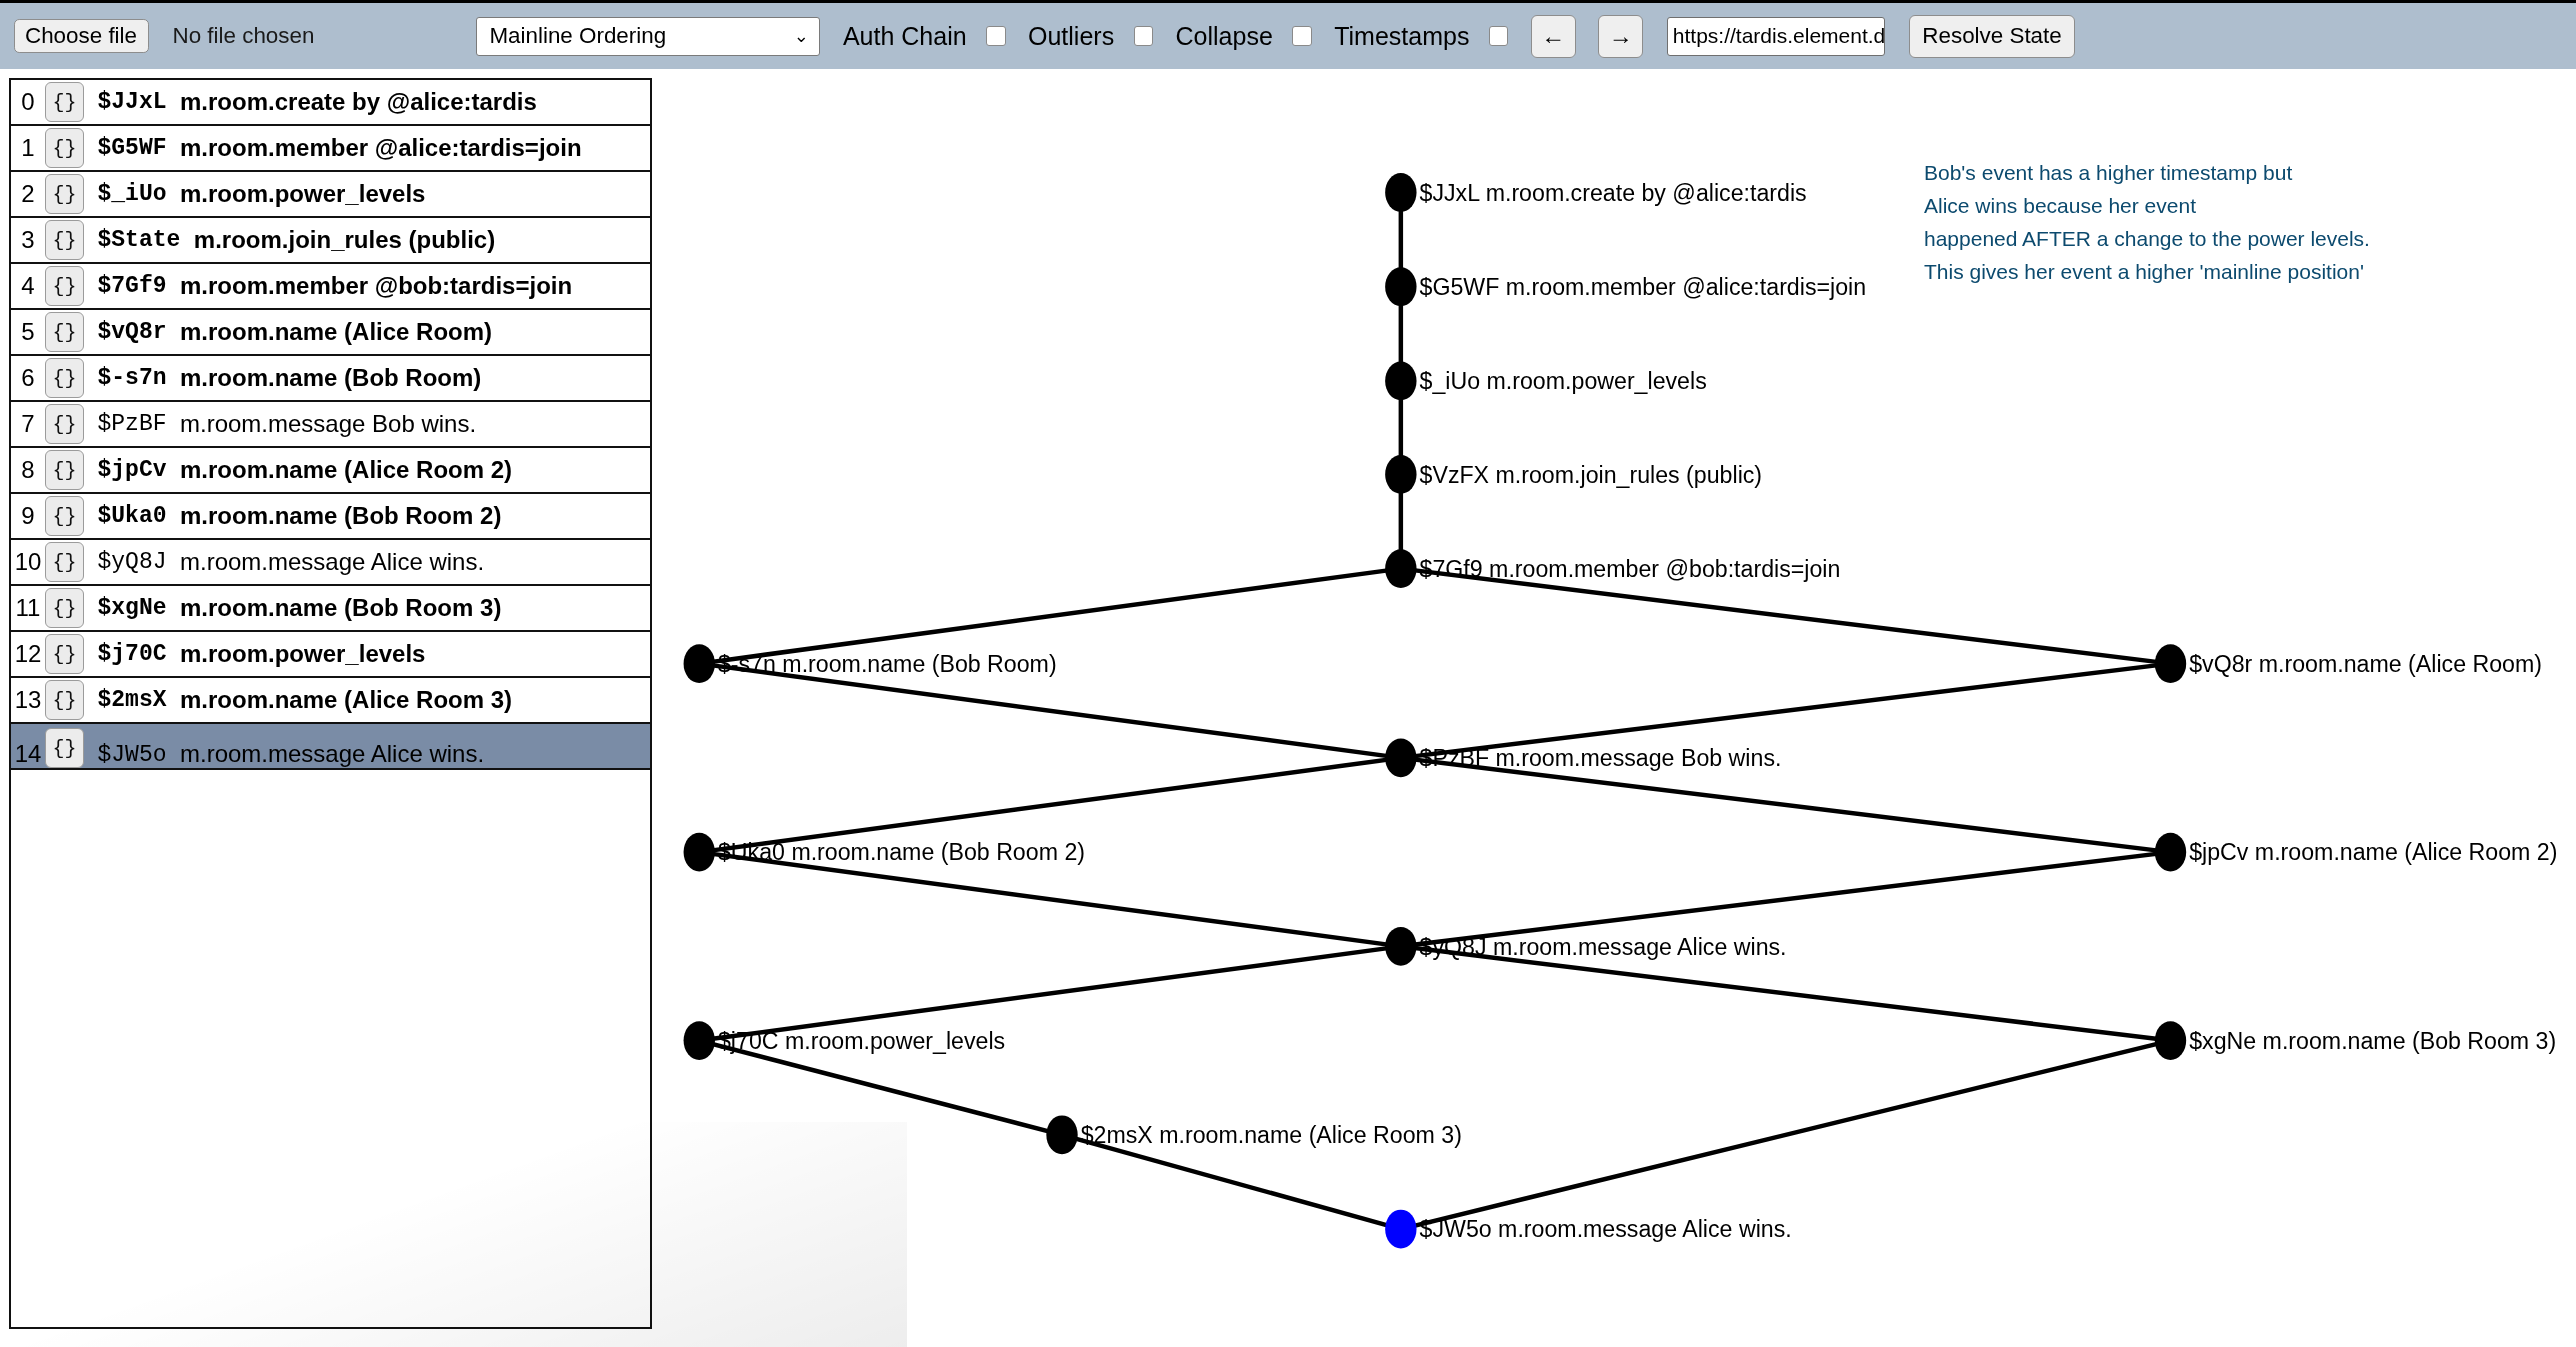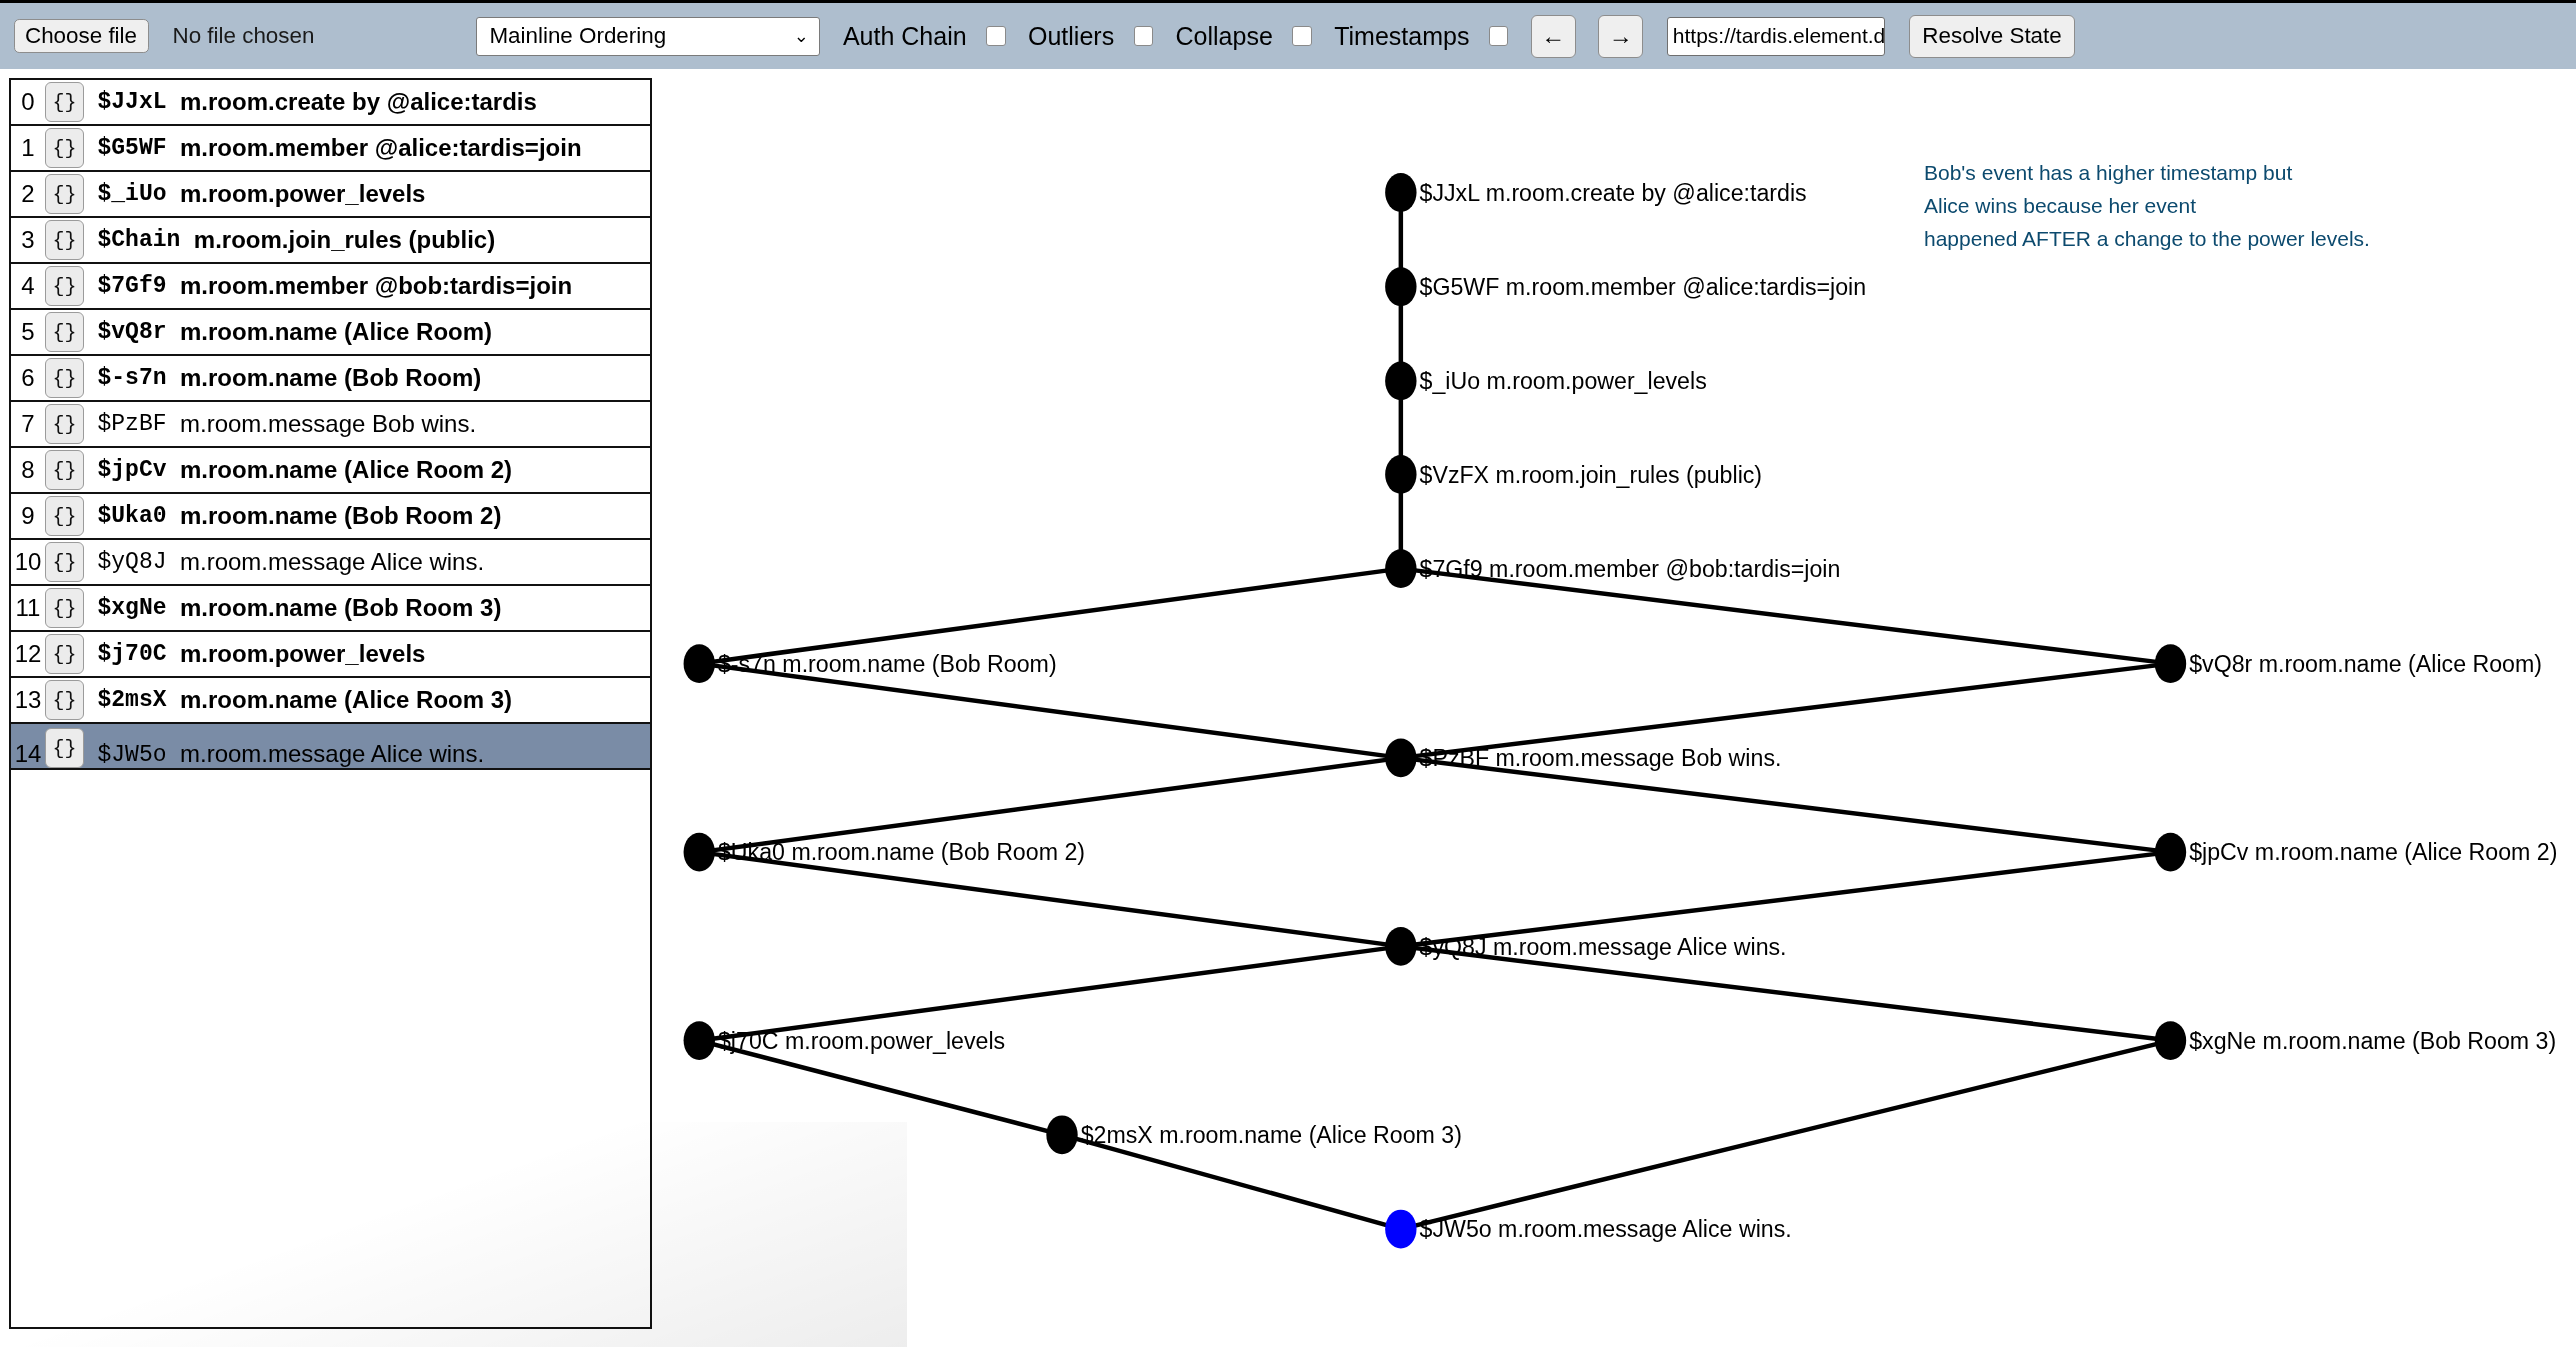--- a/index.html
+++ b/index.html
@@ -215,21 +215,21 @@
     </div>
     <div class="evrow">
       <div class="ev-idx">2</div>
       <div class="ev-json">{}</div>
       <div class="ev-id bold">$_iUo</div>
       <div class="ev-type bold">m.room.power_levels</div>
     </div>
     <div class="evrow">
       <div class="ev-idx">3</div>
       <div class="ev-json">{}</div>
-      <div class="ev-id bold">$Chain</div>
+      <div class="ev-id bold">$State</div>
       <div class="ev-type bold">m.room.join_rules (public)</div>
     </div>
     <div class="evrow">
       <div class="ev-idx">4</div>
       <div class="ev-json">{}</div>
       <div class="ev-id bold">$7Gf9</div>
       <div class="ev-type bold">m.room.member @bob:tardis=join</div>
     </div>
     <div class="evrow">
       <div class="ev-idx">5</div>
@@ -343,14 +343,14 @@
         <ellipse cx="2022" cy="1295" rx="21" ry="26" fill="#000000"></ellipse>
         <text x="2047" y="1306" font-family="&quot;Liberation Sans&quot;, sans-serif" font-size="31" fill="#000">$xgNe m.room.name (Bob Room 3)</text>
         <ellipse cx="540" cy="1421" rx="21" ry="26" fill="#000000"></ellipse>
         <text x="565" y="1432" font-family="&quot;Liberation Sans&quot;, sans-serif" font-size="31" fill="#000">$2msX m.room.name (Alice Room 3)</text>
         <ellipse cx="993" cy="1547" rx="21" ry="26" fill="#0000ff"></ellipse>
         <text x="1018" y="1558" font-family="&quot;Liberation Sans&quot;, sans-serif" font-size="31" fill="#000">$JW5o m.room.message Alice wins.</text>
       </g>
     </svg>
   </div>
 
-<div class="note"><div>Bob's event has a higher timestamp but</div><div>Alice wins because her event</div><div>happened AFTER a change to the power levels.</div></div>
+<div class="note"><div>Bob's event has a higher timestamp but</div><div>Alice wins because her event</div><div>happened AFTER a change to the power levels.</div><div>This gives her event a higher 'mainline position'</div></div>
 
 
 </body></html>

